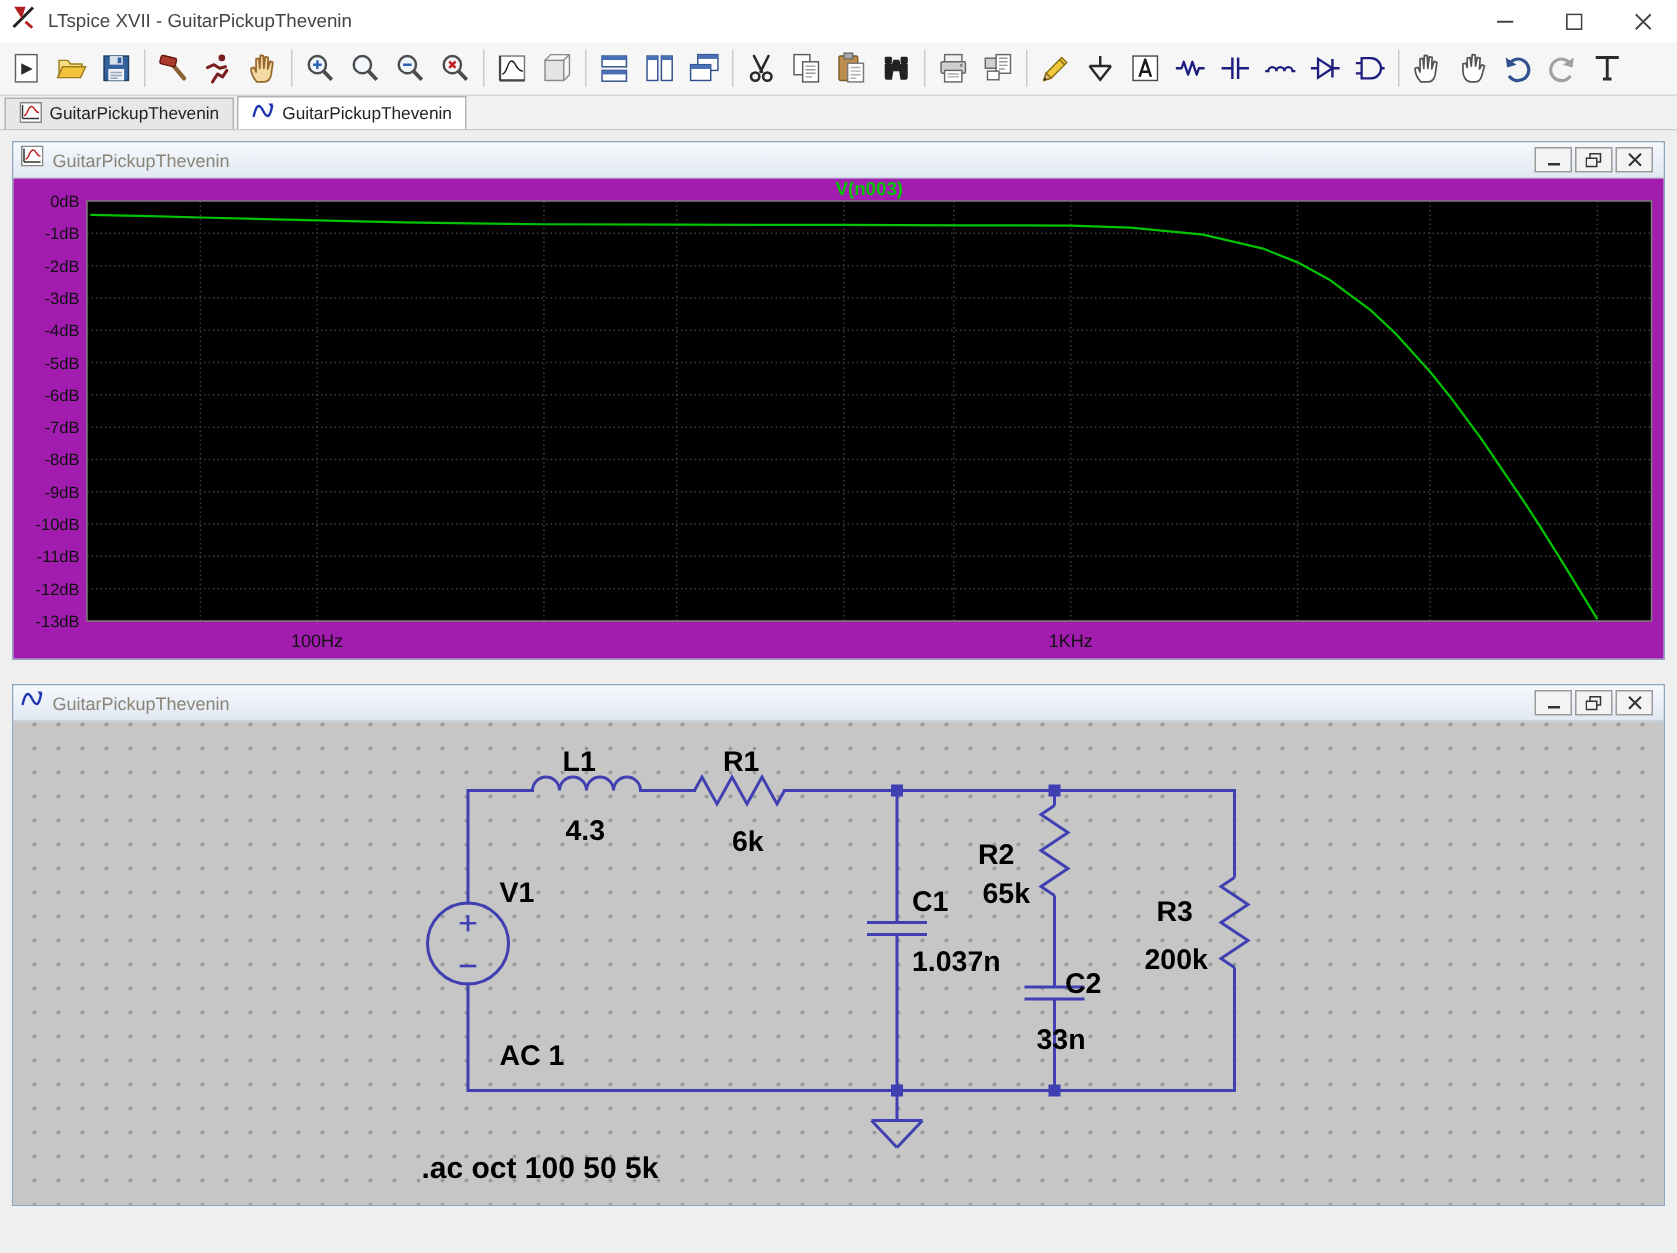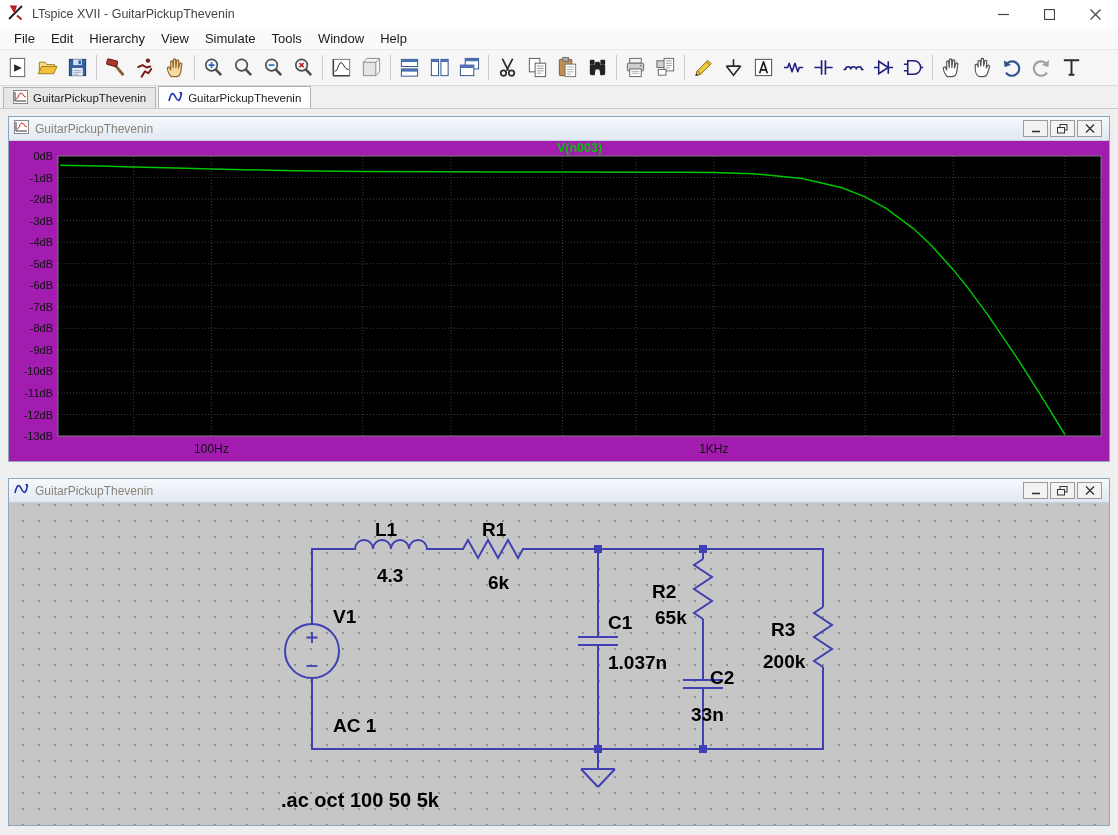--- a/index.html
+++ b/index.html
@@ -80,30 +80,20 @@
           </svg>
       </div>
       <div class="winbtn">
         <svg width="11" height="11">
             <path d="M0.5 0.5l10 10M10.5 0.5l-10 10" stroke="#444" stroke-width="1.2"></path>
           </svg>
       </div>
     </div>
   </div>
 
-  <div class="menubar">
-    <span class="menuitem">File</span>
-    <span class="menuitem">Edit</span>
-    <span class="menuitem">Hierarchy</span>
-    <span class="menuitem">View</span>
-    <span class="menuitem">Simulate</span>
-    <span class="menuitem">Tools</span>
-    <span class="menuitem">Window</span>
-    <span class="menuitem">Help</span>
-  </div>
 
   <div class="toolbar">
     <div class="tbtn">
         <svg viewBox="0 0 24 24" width="23" height="23">
           <rect x="4.5" y="2.5" width="15" height="19" fill="#fff" stroke="#606060"></rect>
           <path d="M8.5 8.5l8 4-8 4z" fill="#2a2a2a"></path>
         </svg>
       </div>
     <div class="tbtn">
         <svg viewBox="0 0 24 24" width="23" height="23">

